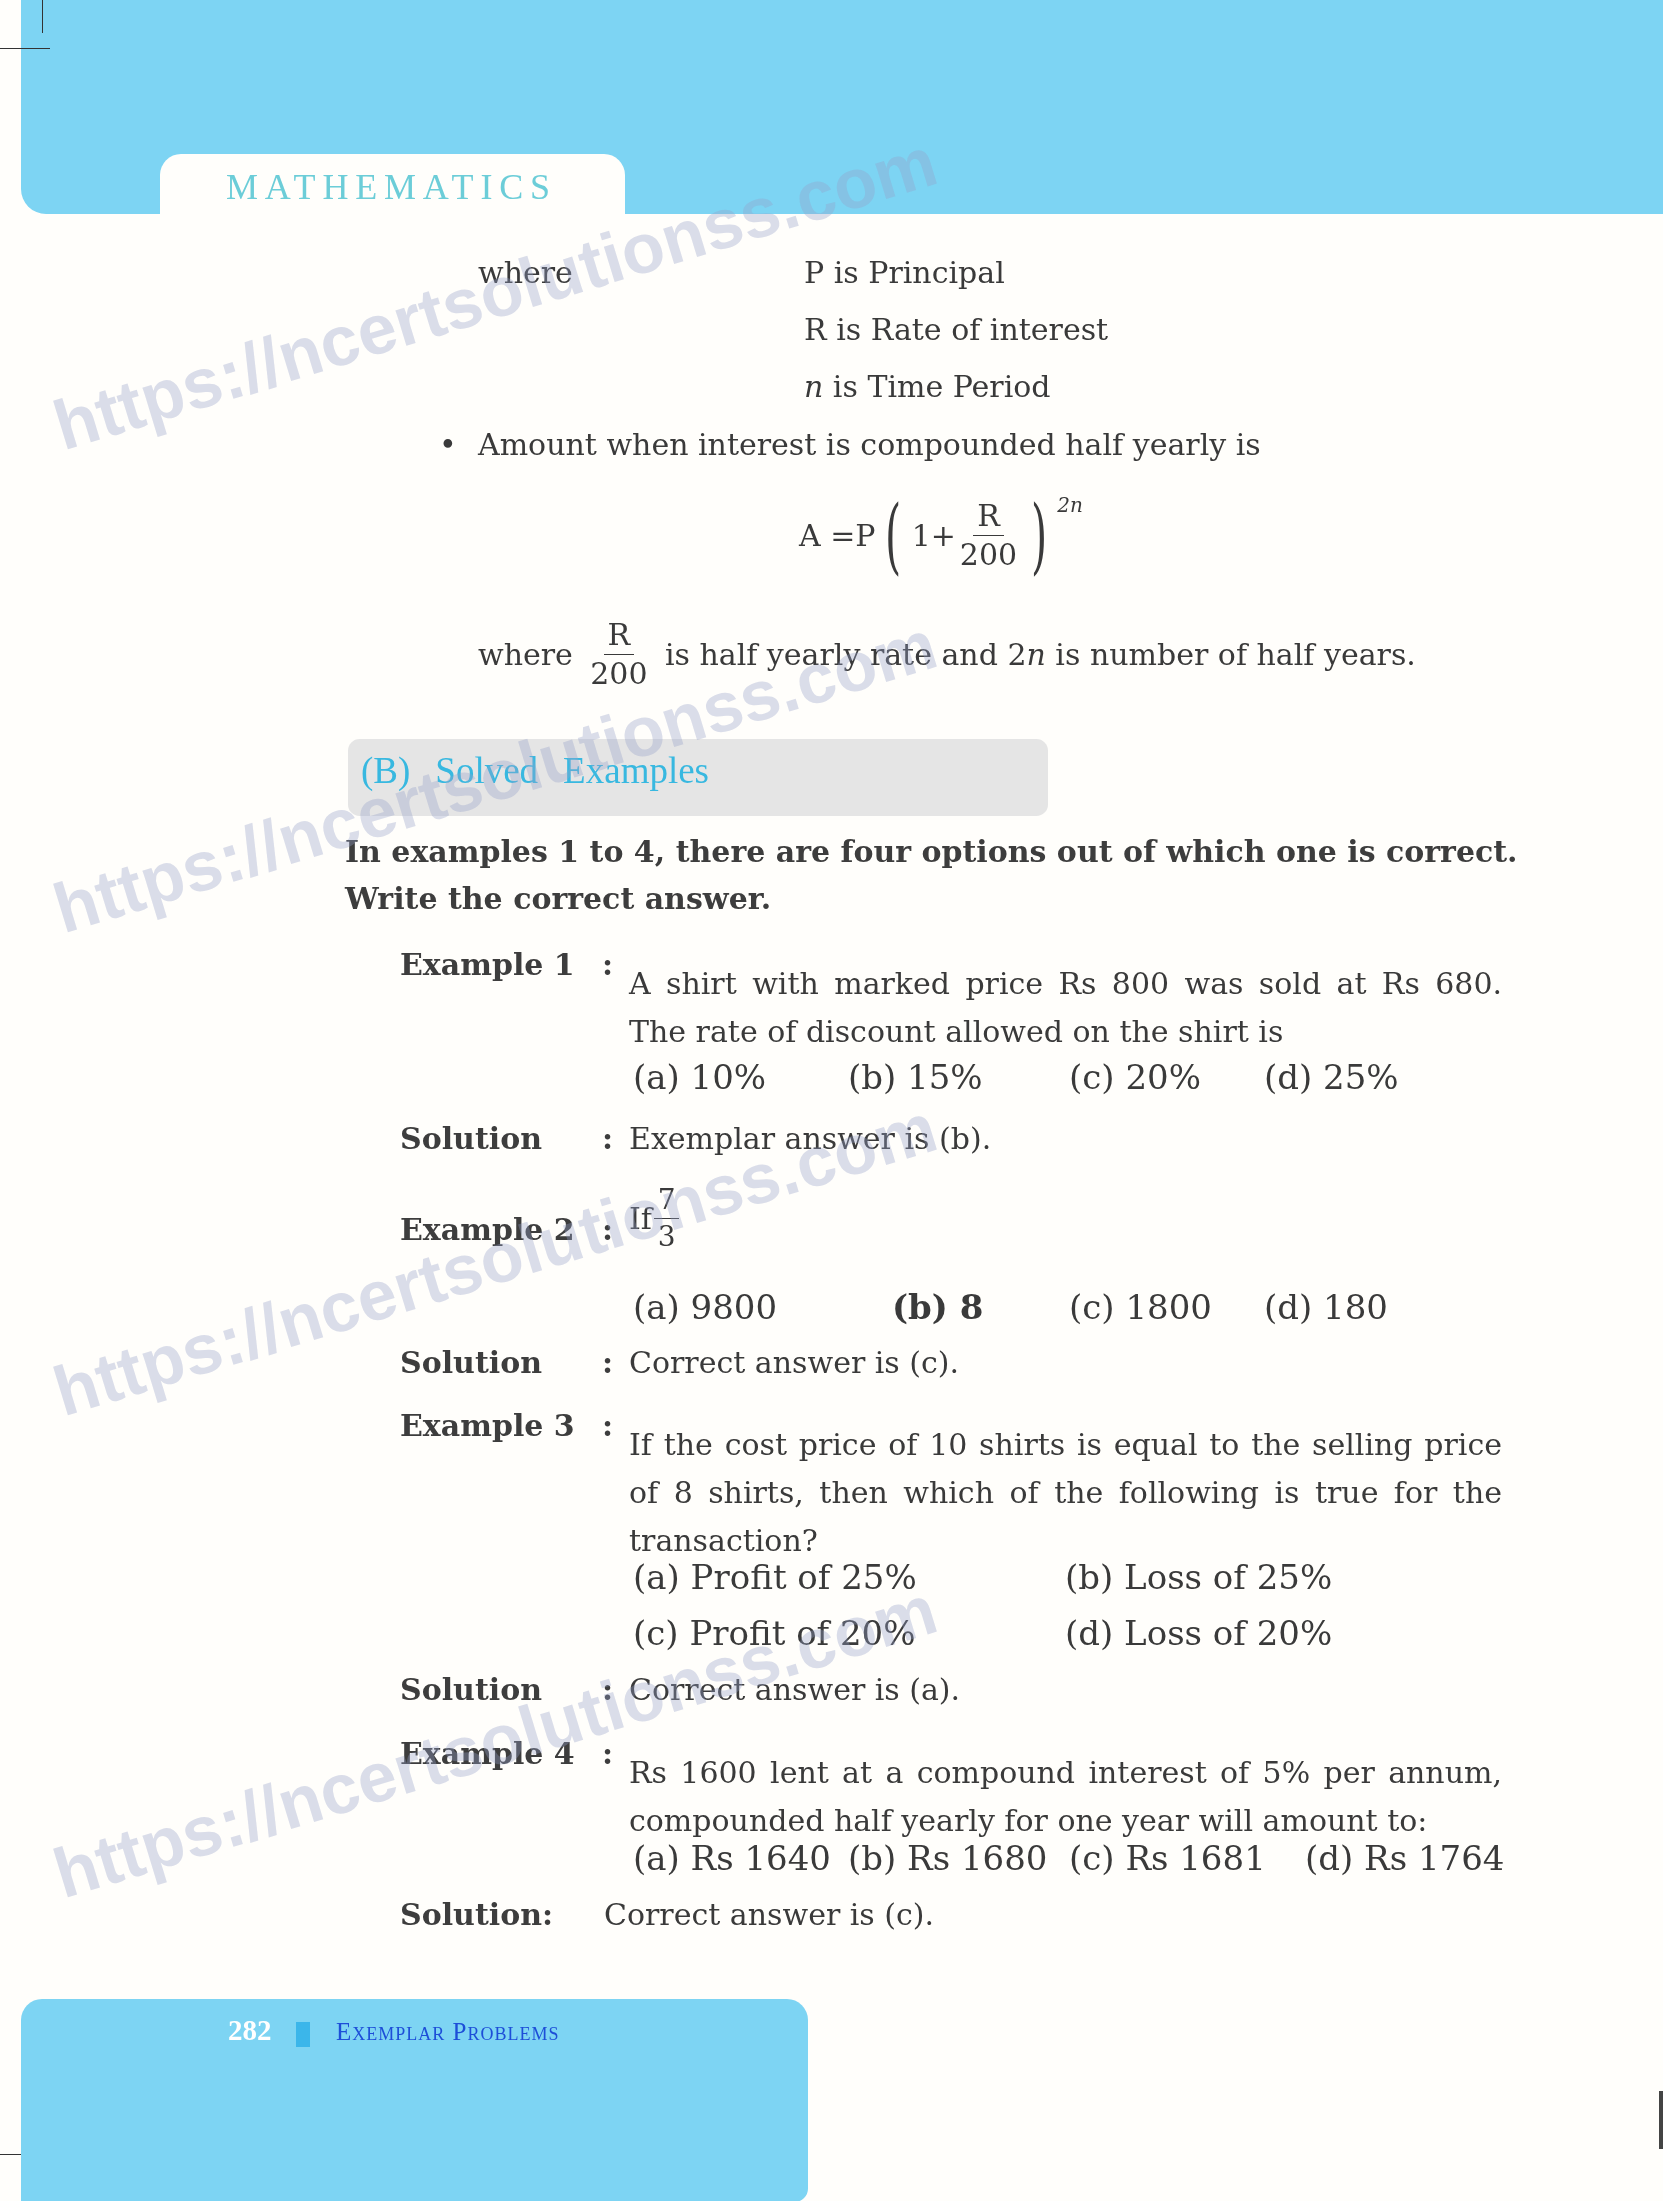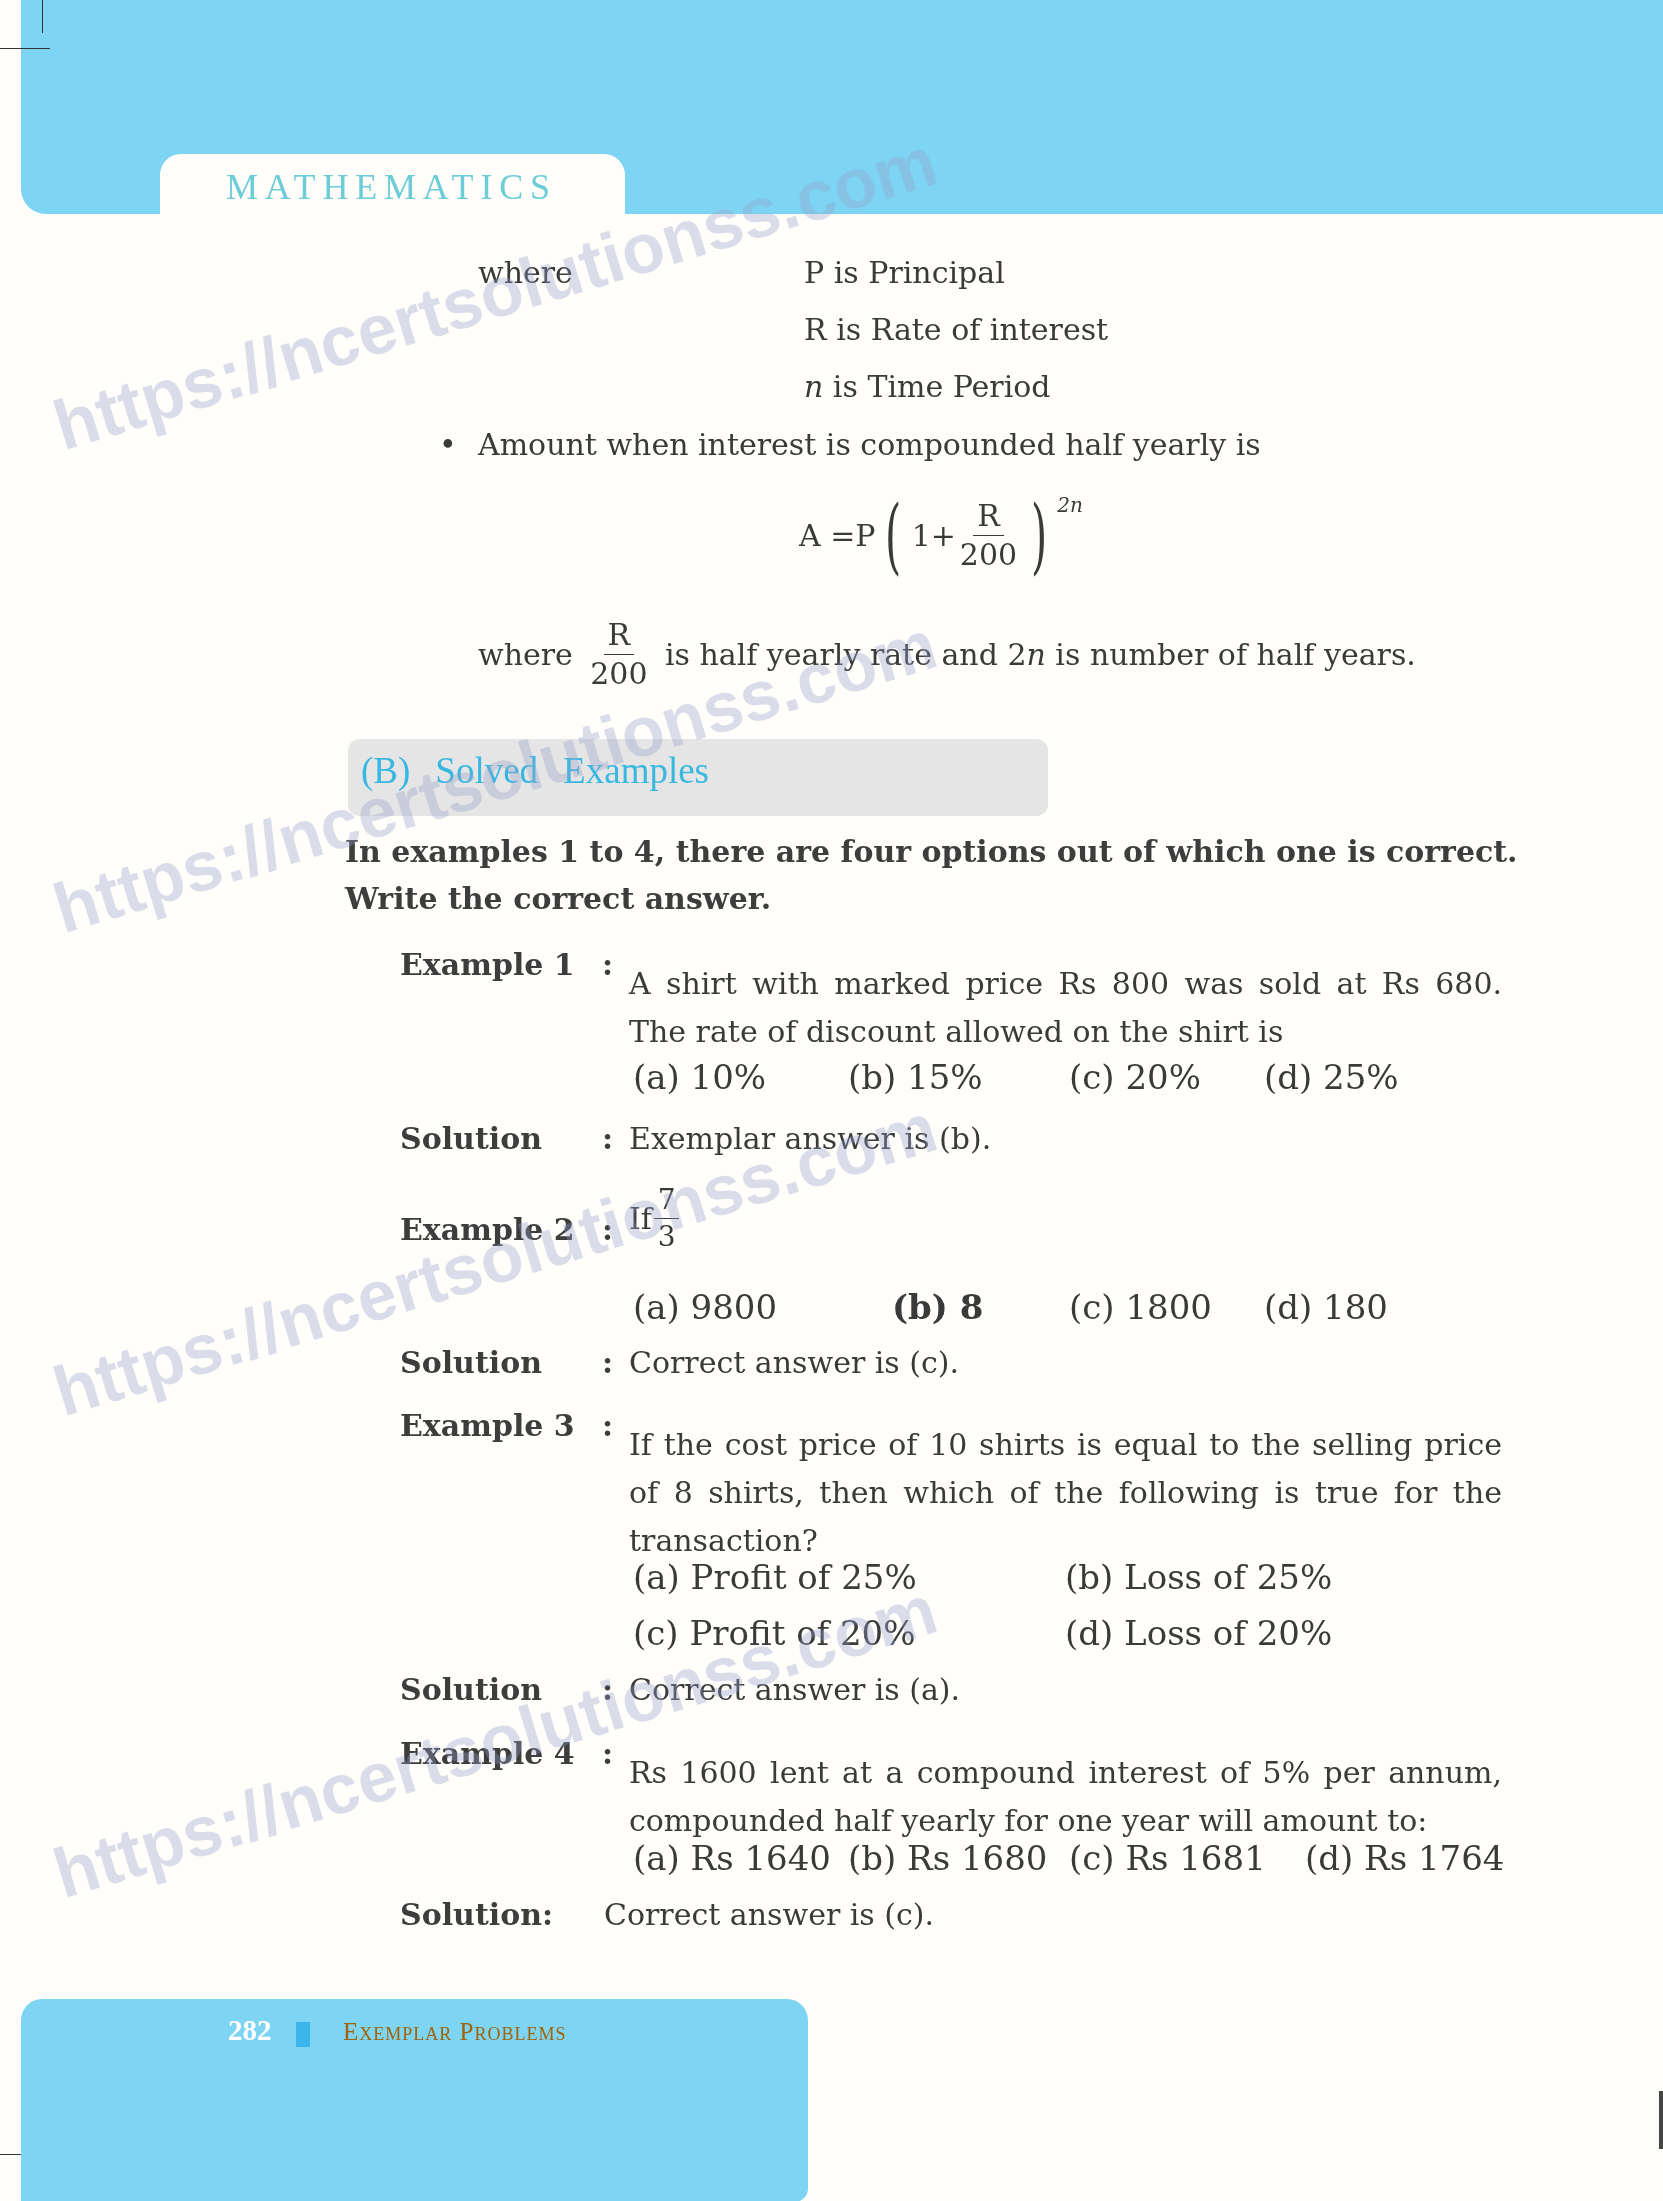--- a/index.html
+++ b/index.html
@@ -20,21 +20,21 @@
   .frac .num { padding:0 3.9px 3.9px; border-bottom:1.9px solid #3a3a3a; }
   .frac .den { padding:3.9px 3.9px 0; }
   .section-box { left:348px; top:739px; width:700px; height:77px; background:#e5e5e5; border-radius:11.6px; }
   .section-label { left:361px; top:749px; font-family:"Liberation Serif", serif; font-size:37px; color:#38b8e0; white-space:nowrap; }
   .section-label span { margin-right:25px; }
   .qtext { width:873px; font-size:30px; line-height:48px; text-align:justify; white-space:normal;margin-top:20px; }
   .opt { font-size:34px; white-space:nowrap; }
   .bottom-band { left:21px; top:1999px; width:787px; height:203px; background:#7dd4f3; border-top-left-radius:21px; border-top-right-radius:21px; border-bottom-right-radius:13.5px; }
   .page-num { left:228px; top:2014px; font-family:"Liberation Serif", serif; font-weight:bold; font-size:29px; color:#fff; }
   .page-square { left:296px; top:2022px; width:13.5px; height:25px; background:#3bb6ea; }
-  .book-title { left:343px; top:2018px; font-family:"Liberation Serif", serif; font-size:25px; color:#a16207; font-variant:small-caps; letter-spacing:1px; }
+  .book-title { left:336px; top:2018px; font-family:"Liberation Serif", serif; font-size:25px; color:#1d4ed8; font-variant:small-caps; letter-spacing:1px; }
 </style>
 </head>
 <body>
 
 <div class="abs top-band"></div>
 <div class="abs top-tab"></div>
 <div class="abs top-tab-label">MATHEMATICS</div>
 
 <div class="abs crop-h" style="left:0;top:48px;width:50px;"></div>
 <div class="abs crop-v" style="left:42px;top:0;height:33px;"></div>

